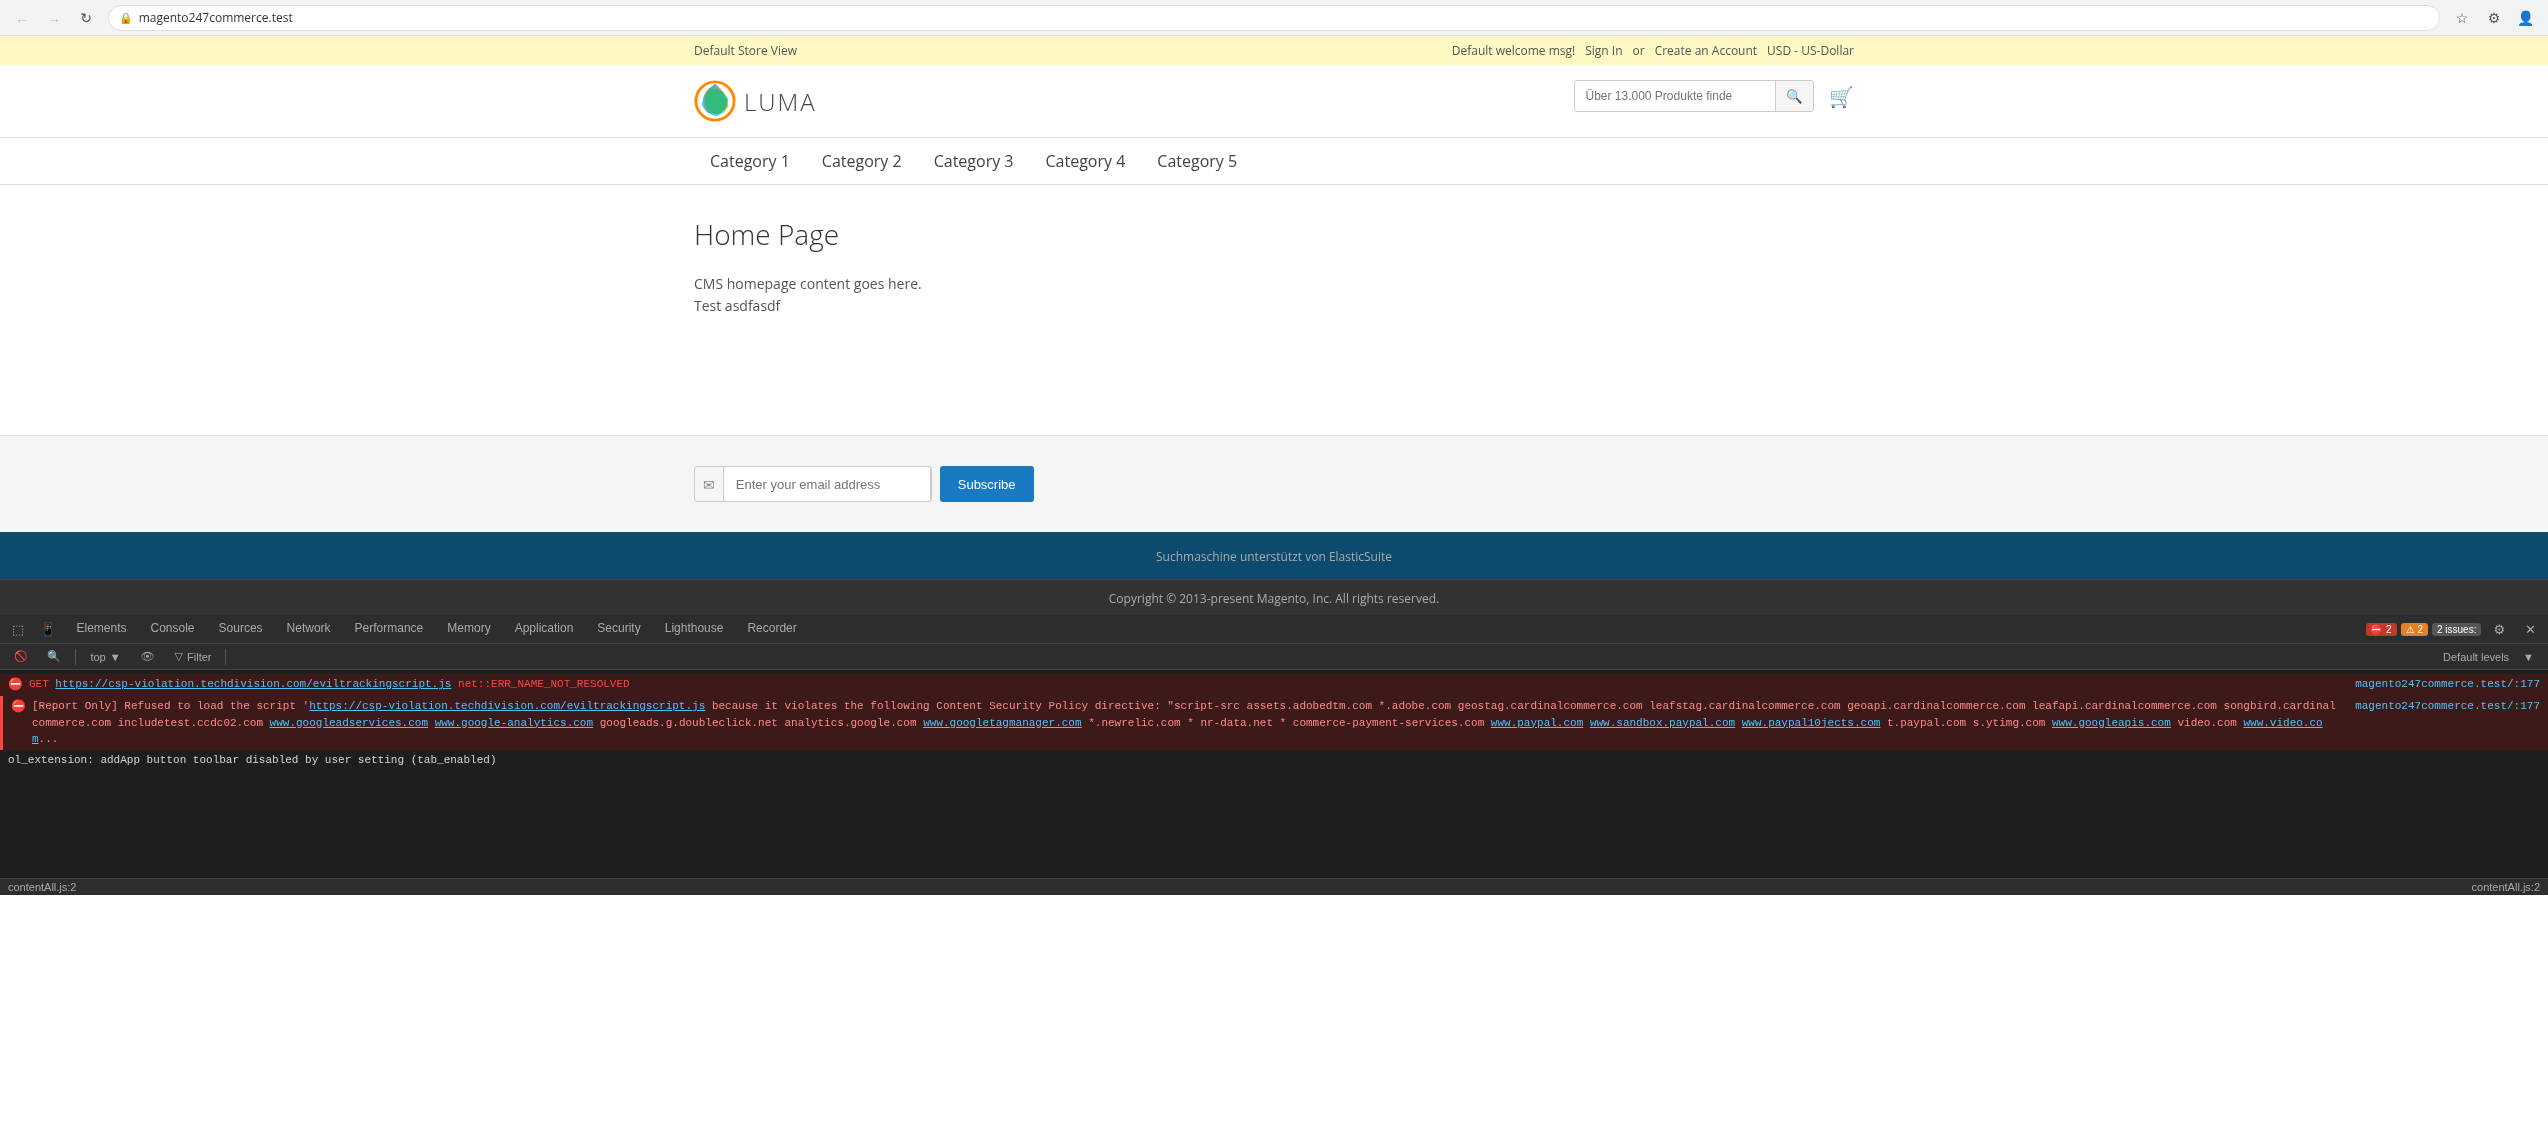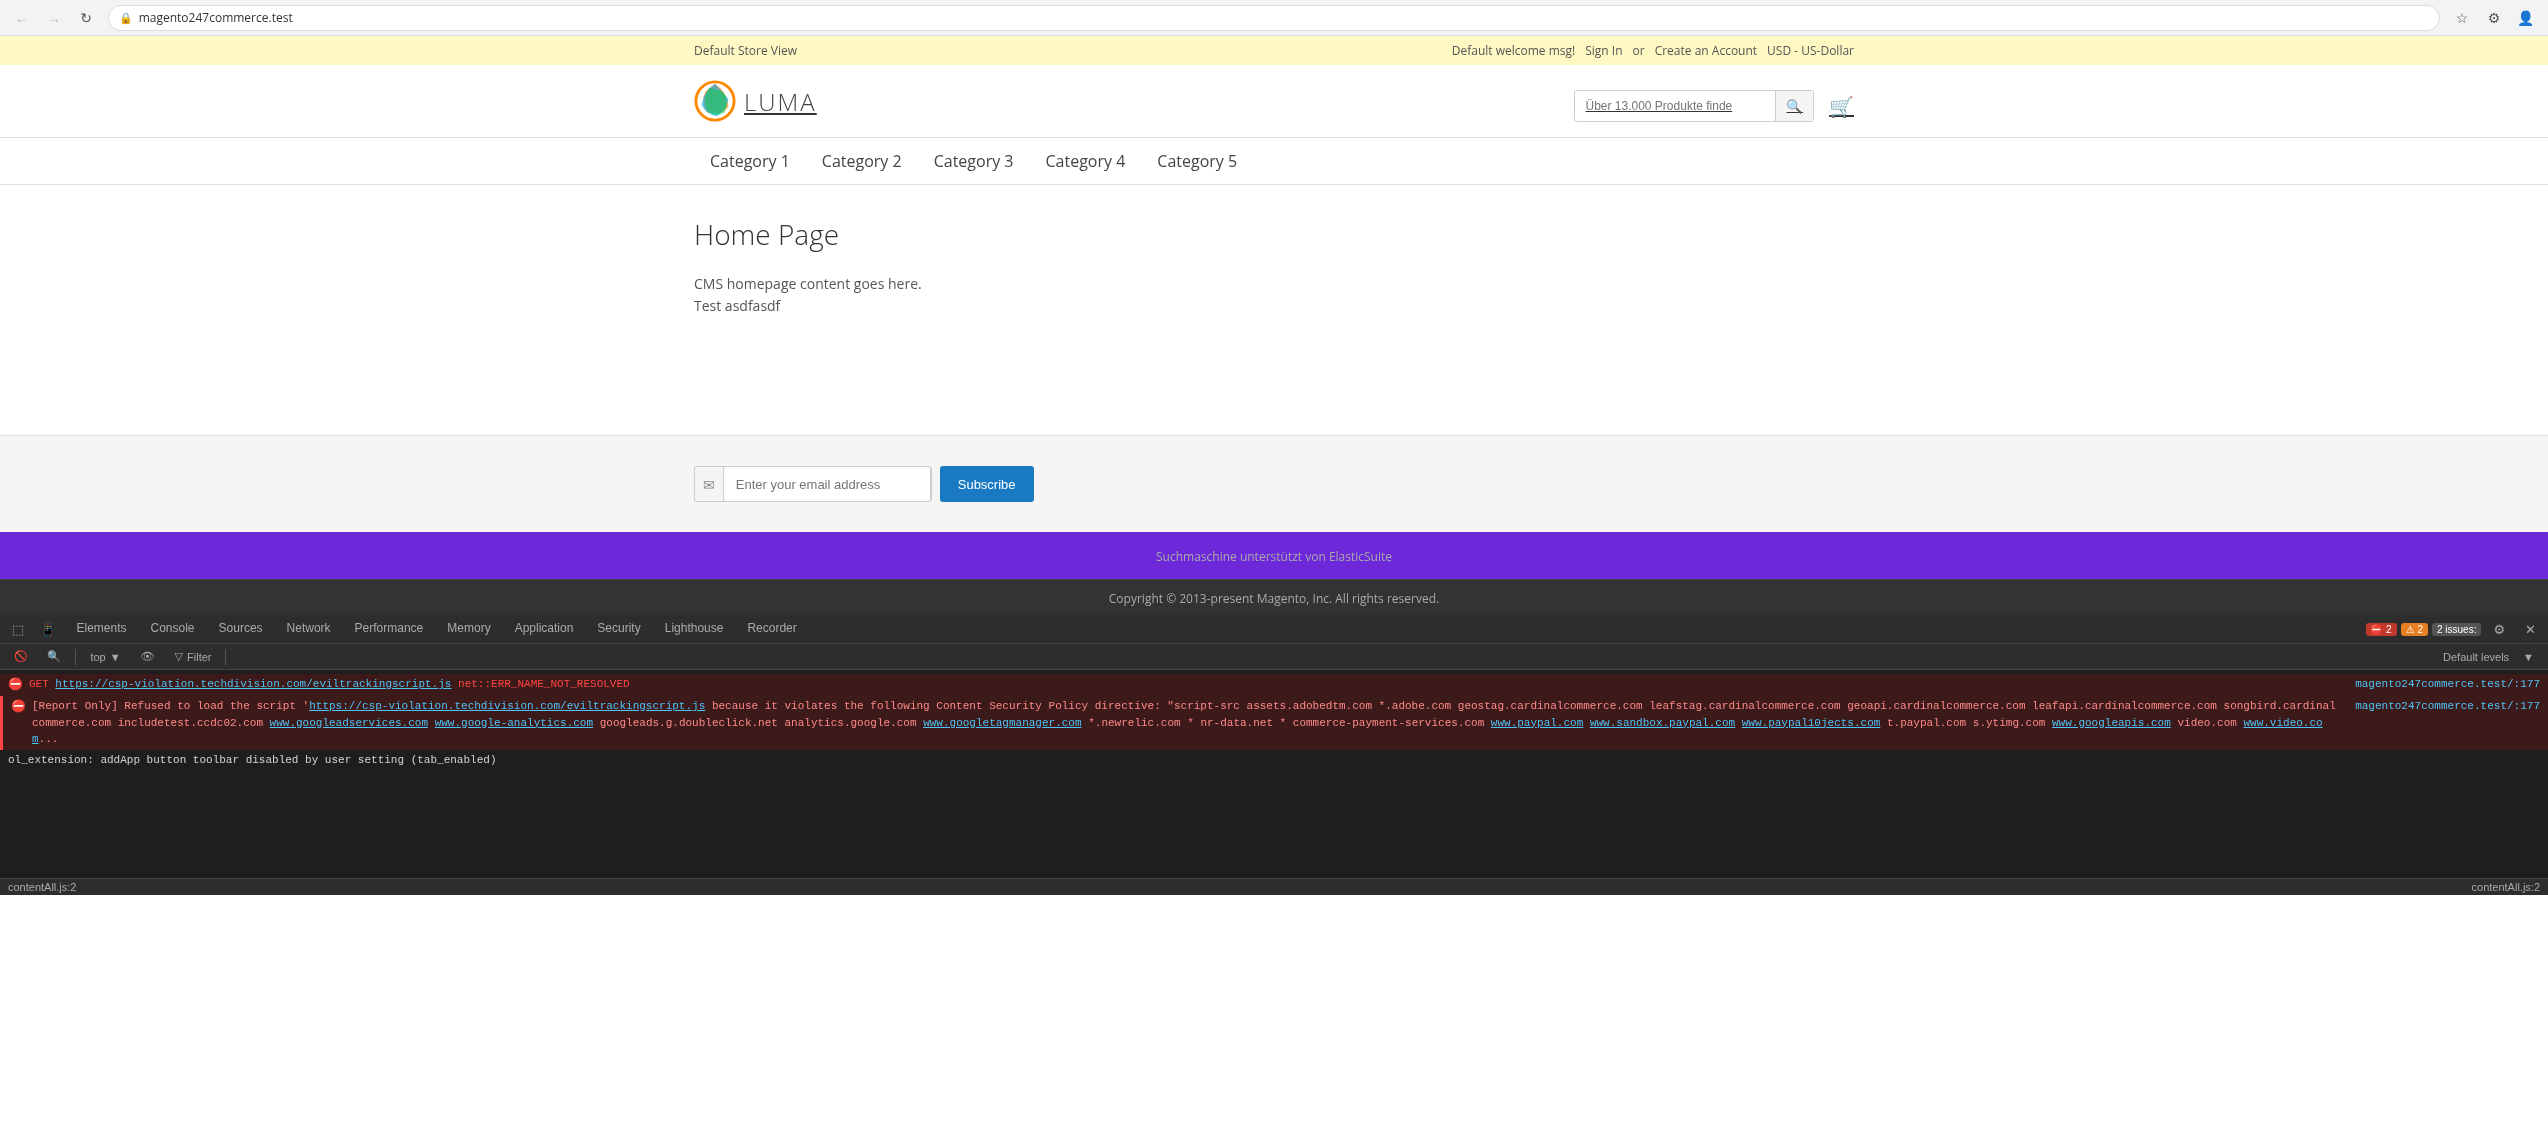--- a/index.html
+++ b/index.html
@@ -76,24 +76,23 @@
 
     
     .site-header {
       padding: 15px 0;
       border-bottom: 1px solid #e0e0e0;
     }
     .header-inner {
       max-width: 1200px;
       margin: 0 auto;
       display: flex;
-      align-items: flex-end;
+      align-items: flex-start;
       justify-content: space-between;
       padding: 0 20px;
-      text-decoration: underline;
     }
     .logo-area { display: flex; align-items: center; gap: 8px; }
     .logo-text {
       font-size: 24px;
       font-weight: 300;
       letter-spacing: 2px;
       color: #444;
       text-transform: uppercase;
     }
     .header-right { display: flex; align-items: center; gap: 15px; }
@@ -203,21 +202,21 @@
       background: #1979c3;
       color: #fff;
       border: none;
       padding: 0 18px;
       height: 36px;
       cursor: pointer;
       font-size: 13px;
       border-radius: 3px;
     }
     .footer-bottom {
-      background: #6d28d9;
+      background: #0c4a6e;
       padding: 14px 20px;
       text-align: center;
     }
     .footer-bottom-text {
       color: #aaa;
       font-size: 12px;
     }
     .footer-copyright {
       background: #333;
       padding: 8px 20px;

